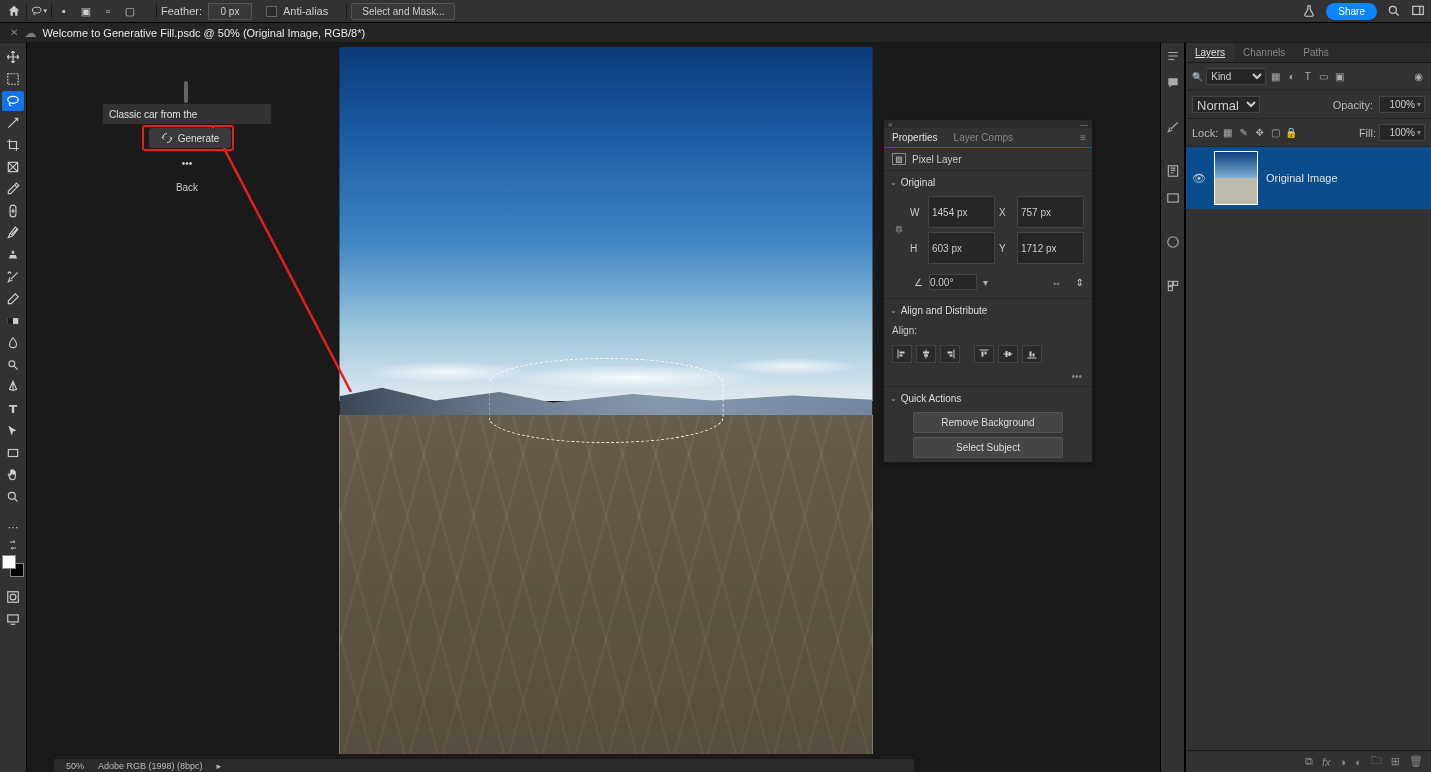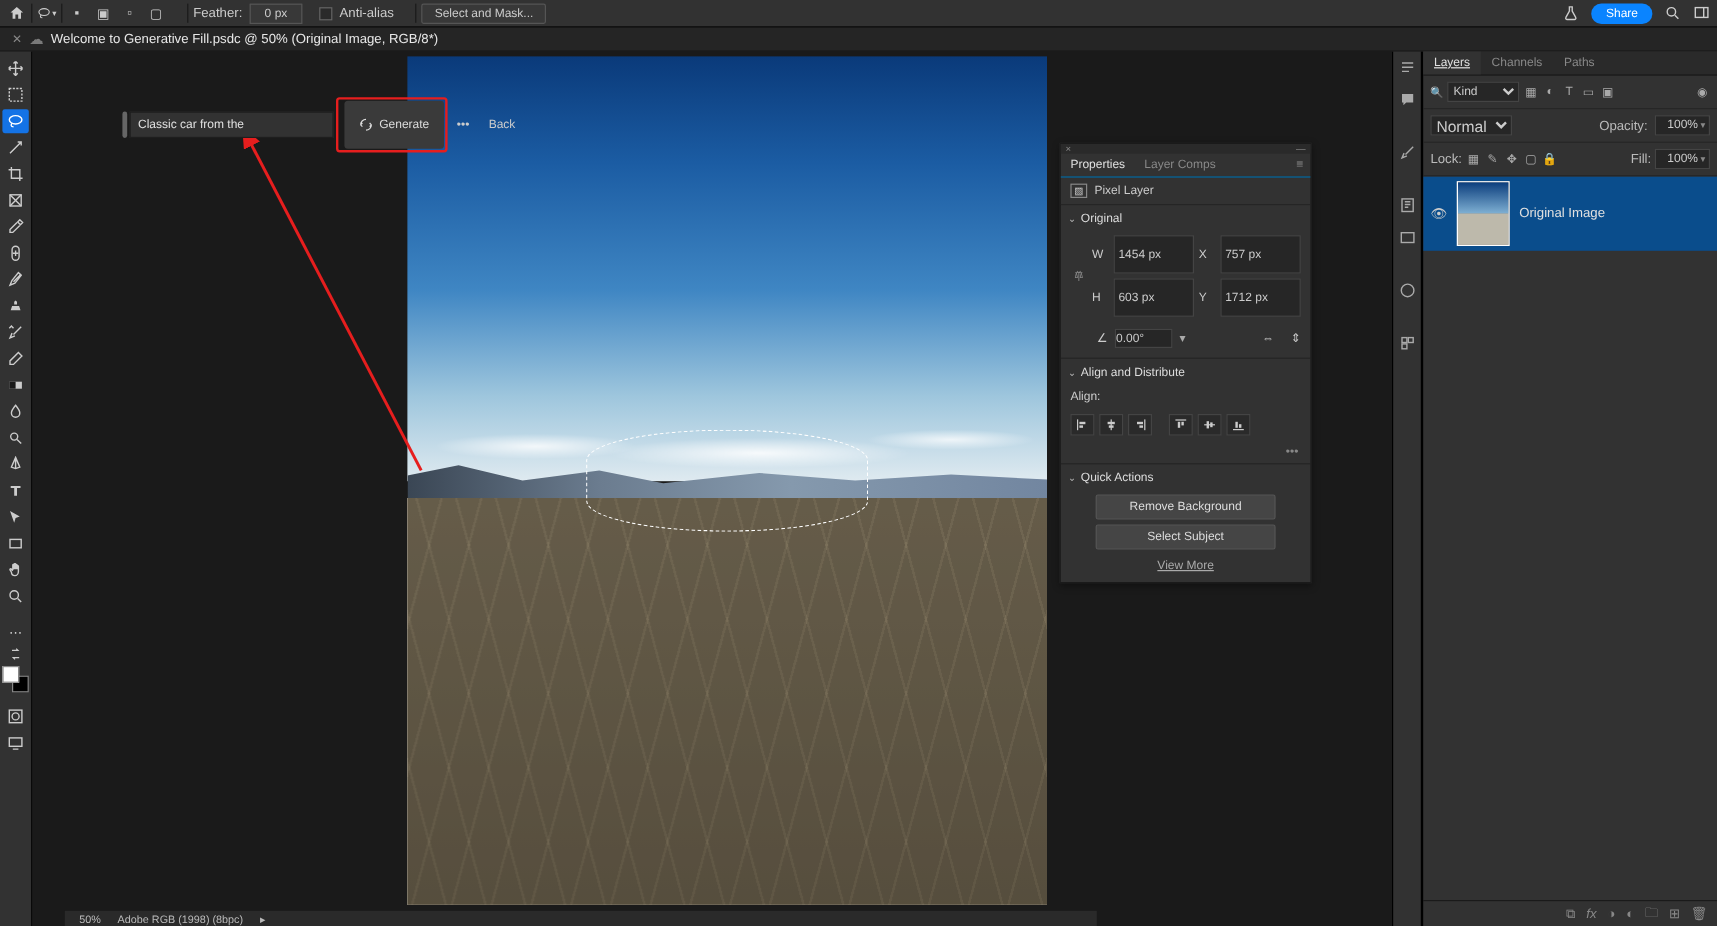--- a/index.html
+++ b/index.html
@@ -126,30 +126,30 @@
       linear-gradient(to bottom,#c7c1b3,#a9a396);
     background-blend-mode: multiply;
   }
   .selection-marquee {
     position: absolute; top: 44%; left: 28%; width: 44%; height: 12%;
     border: 1px dashed #fff; border-radius: 50% / 30%;
   }
 
   .task-bar {
     position: absolute; top: 38px; left: 75px; display: flex; align-items: center;
-    gap: 0; z-index: 5;
+    gap: 0; z-index: 5; flex-direction: column;
   }
   .task-handle { width: 4px; height: 22px; background: #666; border-radius: 2px; margin-right: 2px; }
   .prompt-field {
     background: #323232; color: #e0e0e0; border: 1px solid #1e1e1e;
     height: 22px; width: 170px; padding: 0 6px; font-size: 10px;
   }
   .gen-btn {
     display: flex; align-items: center; gap: 5px; background: #3a3a3a;
-    color: #ddd; border: none; height: 40px; padding: 0 12px; font-size: 10px;
+    color: #ddd; border: none; height: 20px; padding: 0 12px; font-size: 10px;
     margin-left: 4px; border-radius: 3px;
   }
   .gen-highlight {
     border: 2px solid #e61e1e; padding: 1px; border-radius: 3px; margin-left: 2px;
   }
   .more-btn, .back-btn {
     color: #ccc; background: transparent; border: none; padding: 0 8px;
     font-size: 10px; height: 24px;
   }
   .arrow-annot {
@@ -701,16 +701,15 @@
           </svg>
         </div>
     </div>
     <div class="ellipsis-row">•••</div>
     <div class="section-hdr">
       <span class="chev">⌄</span>
       <span>Quick Actions</span>
     </div>
     <button class="qa-btn">Remove Background</button>
     <button class="qa-btn">Select Subject</button>
-    <div class="view-more">View More</div>
   </div>
 
 </div>
 
 </body></html>

